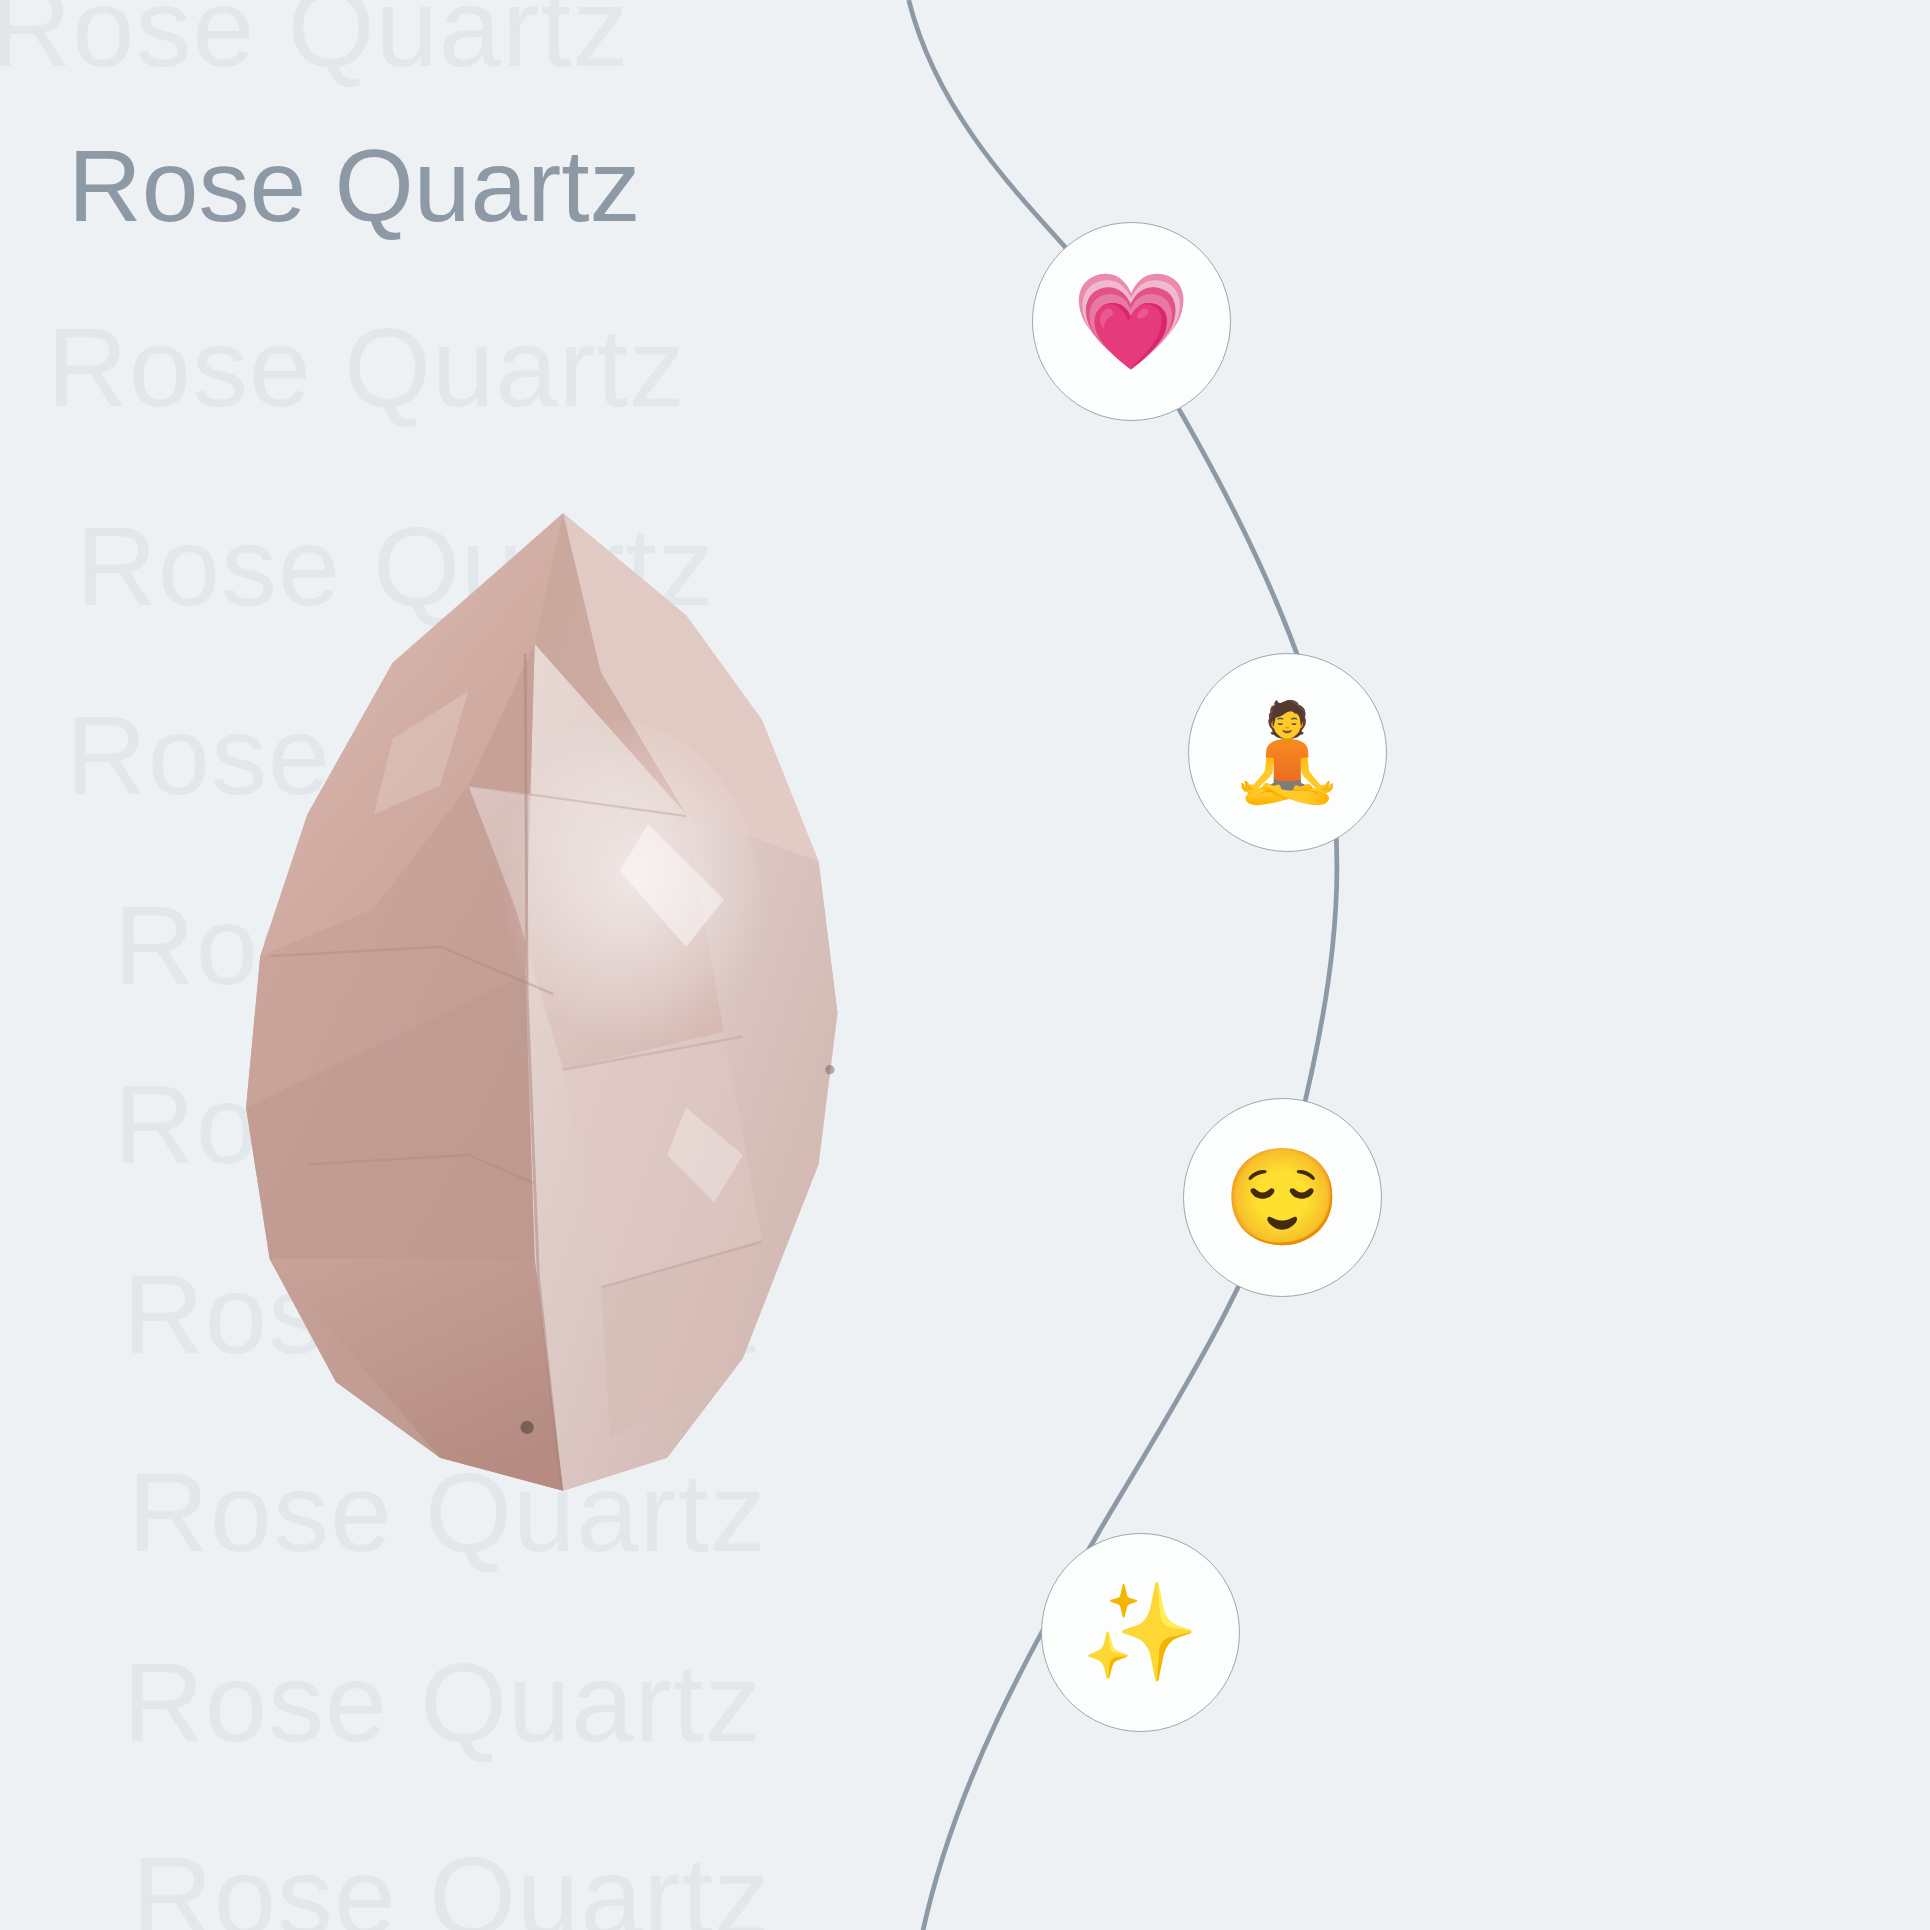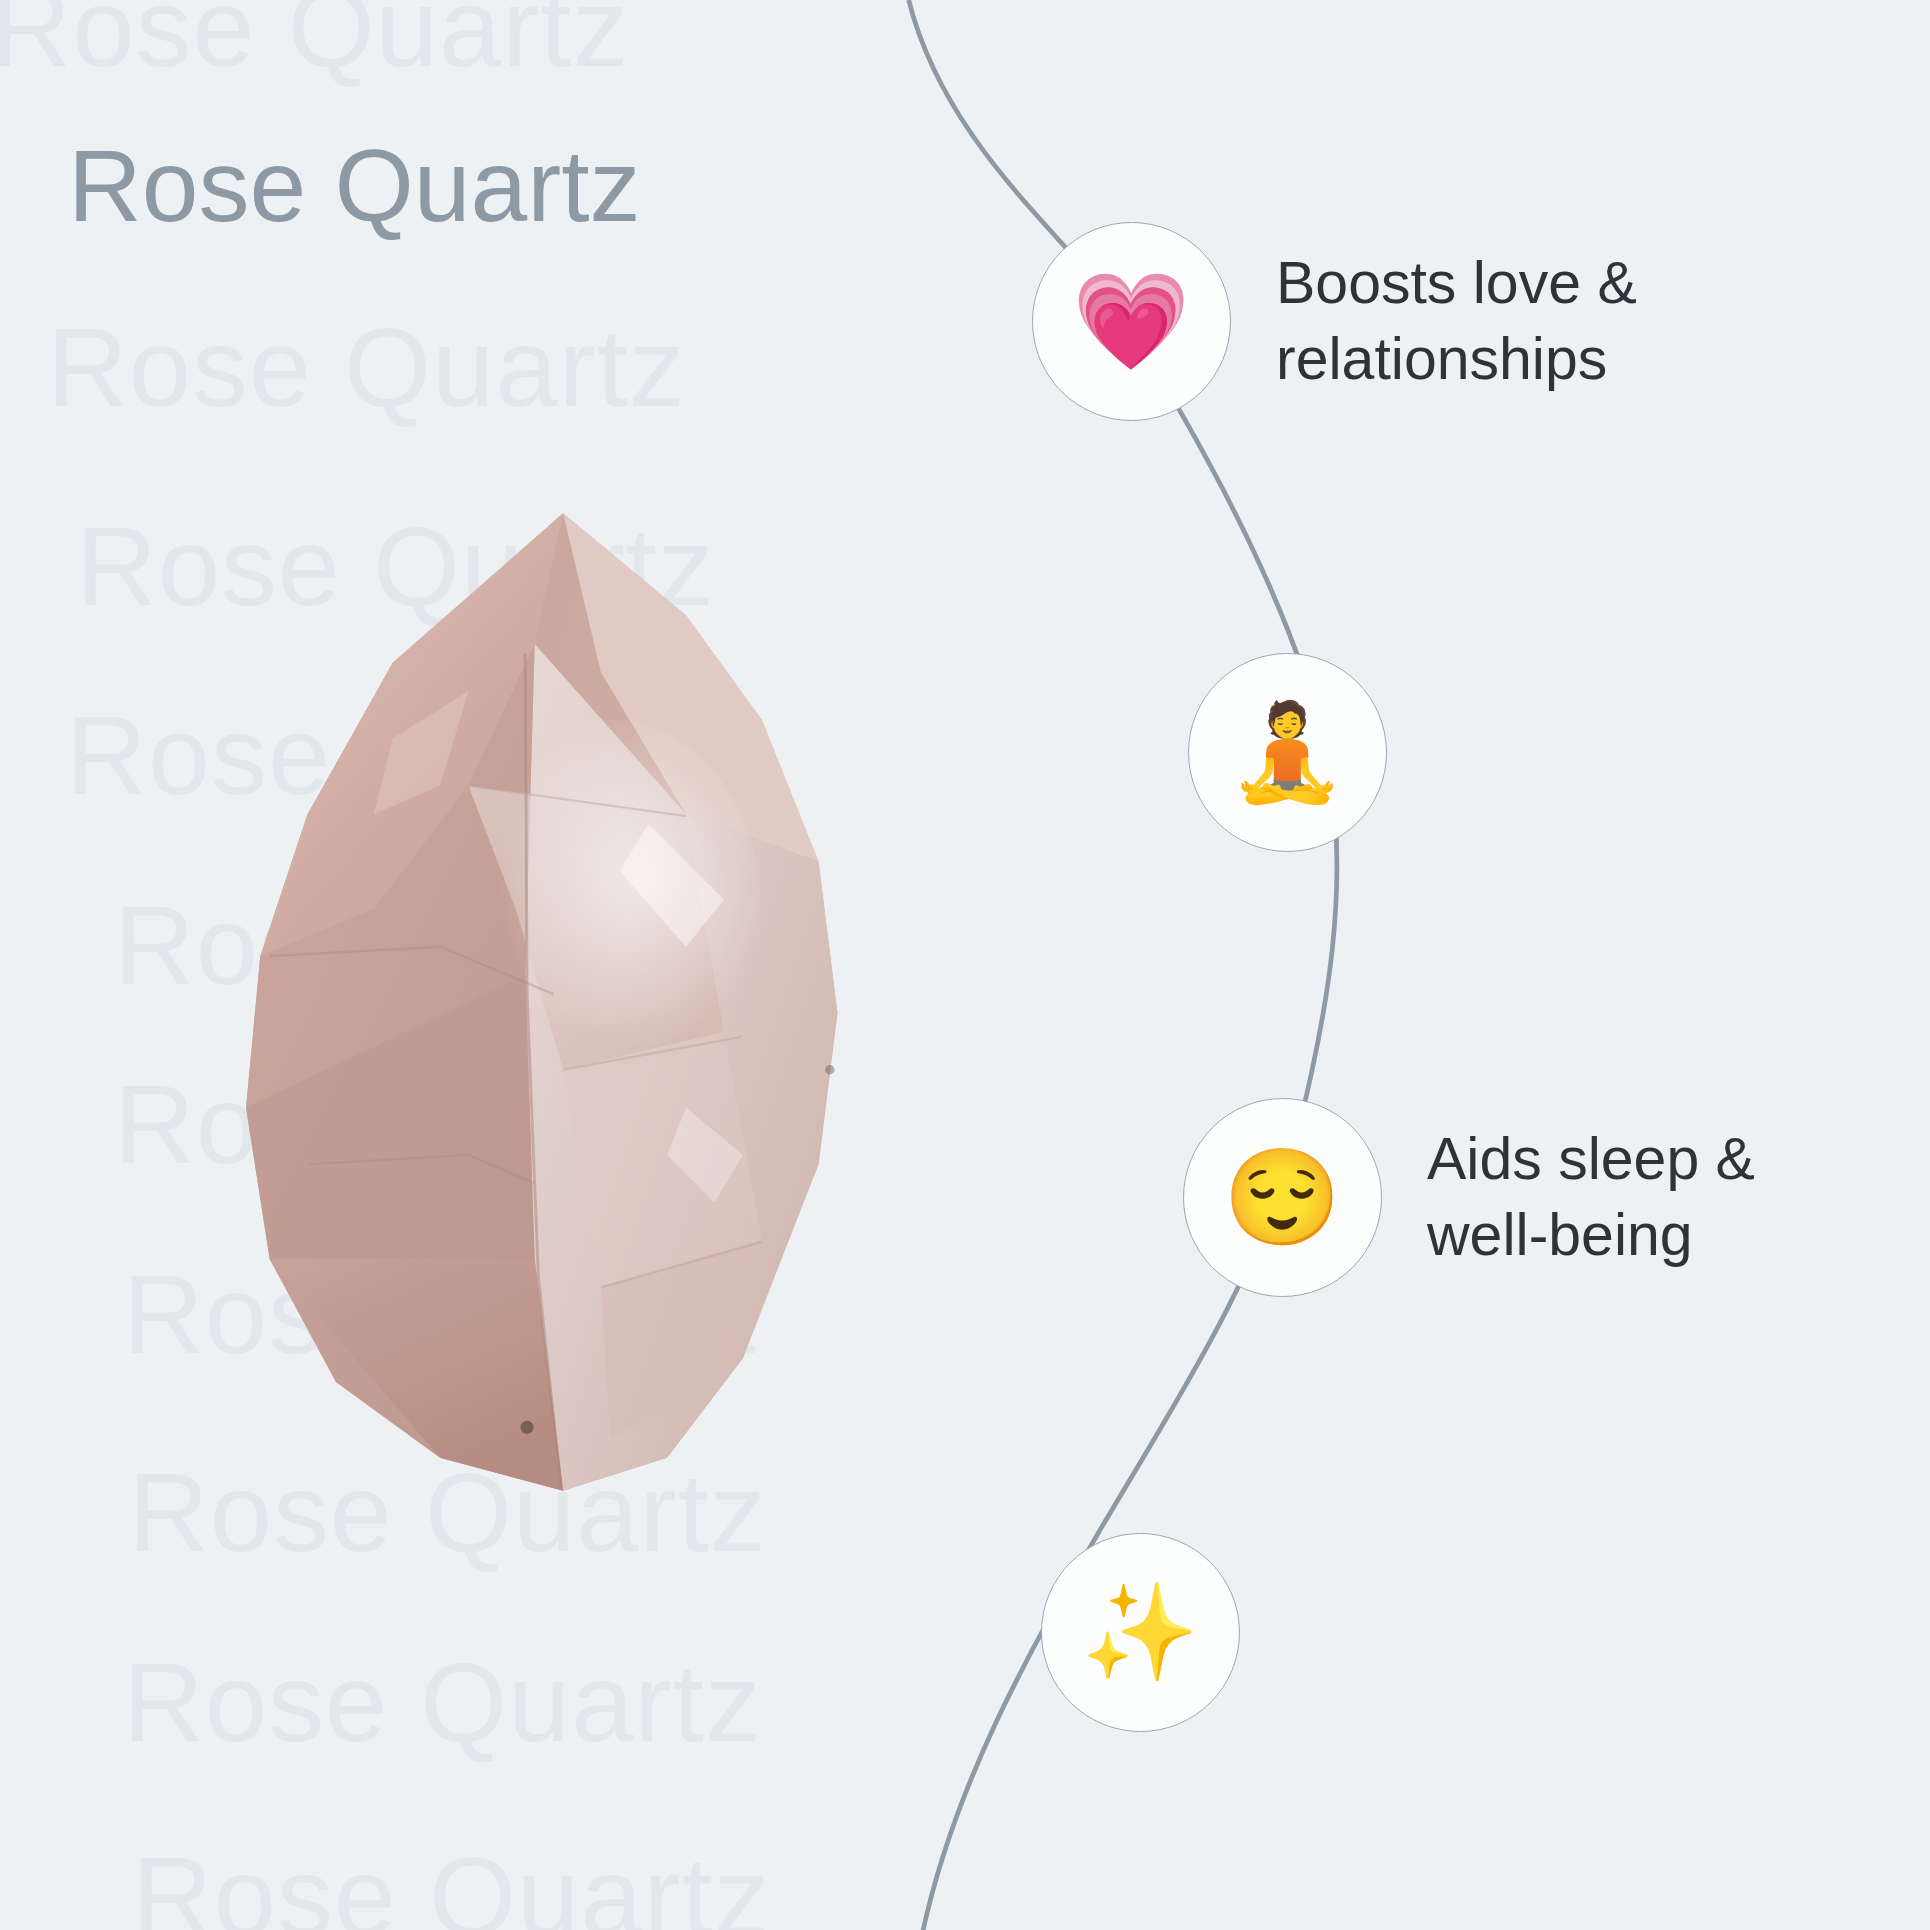--- a/index.html
+++ b/index.html
@@ -196,36 +196,32 @@
   </div>
 
   <svg class="connector" viewBox="0 0 2040 2040">
     <path d="M960 0 C 1000 160, 1140 260, 1190 340 C 1290 500, 1370 660, 1400 790 C 1430 930, 1400 1080, 1370 1200 C 1330 1350, 1230 1500, 1160 1620 C 1090 1740, 1010 1880, 975 2040" fill="none" stroke="#8d9aa6" stroke-width="5"></path>
   </svg>
 
   <div class="benefit b1">
     <div class="bubble">
       <span class="emoji">💗</span>
     </div>
-    <div class="benefit-text">Boosts love &amp;
-relationships</div>
   </div>
 
   <div class="benefit b2">
     <div class="bubble">
       <span class="emoji">🧘</span>
     </div>
   </div>
 
   <div class="benefit b3">
     <div class="bubble">
       <span class="emoji">😌</span>
     </div>
-    <div class="benefit-text">Aids sleep &amp;
-well-being</div>
   </div>
 
   <div class="benefit b4">
     <div class="bubble">
       <span class="emoji">✨</span>
     </div>
   </div>
 
 </div>
 

